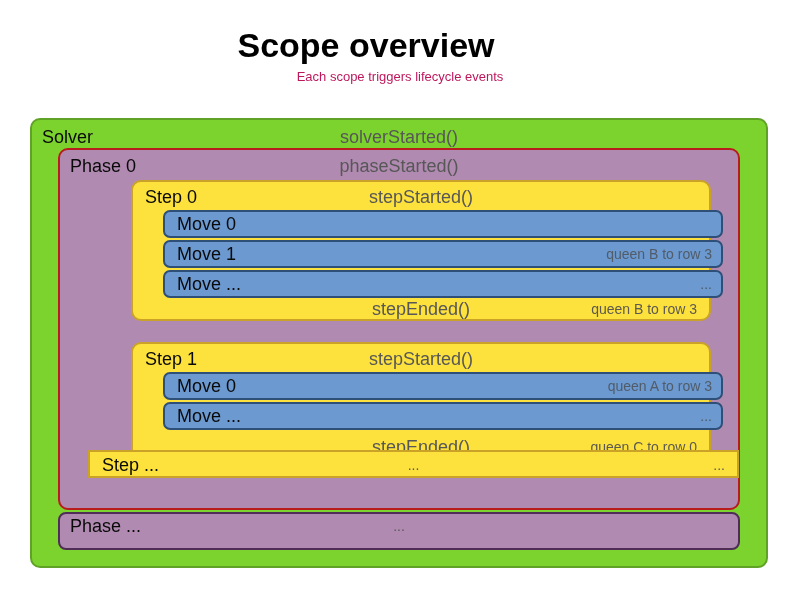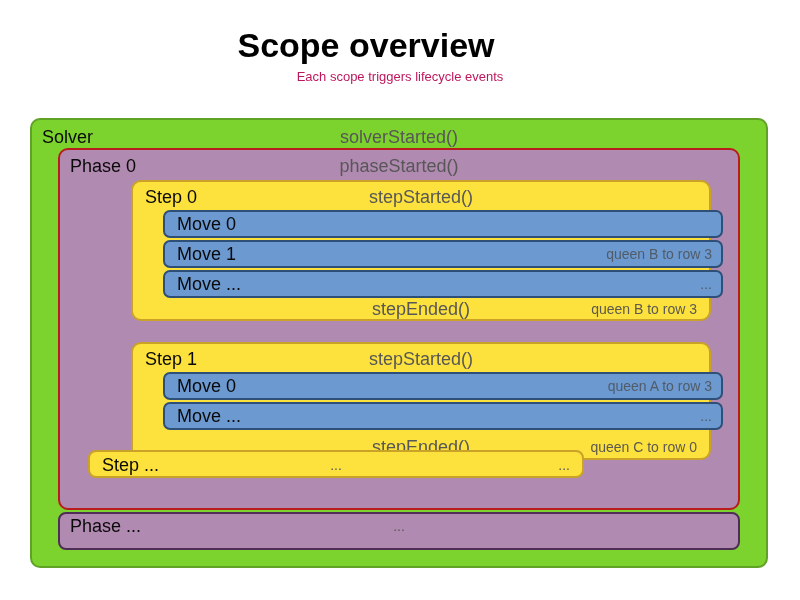--- a/index.html
+++ b/index.html
@@ -31,22 +31,22 @@
     left: 26px; top: 392px; width: 682px; height: 38px;
     background: #b18ab1; border: 2px solid #4f2d56; border-radius: 8px;
   }
   .step {
     left: 28px; width: 580px;
     background: #fde23e; border: 2px solid #c9a227; border-radius: 10px; margin-left: 43px;
   }
   .step0 { top: 30px; height: 141px; }
   .step1 { top: 192px; height: 118px; }
   .step-more {
-    left: 28px; top: 300px; width: 496px; height: 28px;
-    background: #fde23e; border: 2px solid #c9a227; border-radius: 8px;
+    left: 28px; top: 300px; width: 651px; height: 28px;
+    background: #fde23e; border: 2px solid #c9a227; border-radius: 0;
   }
   .move {
     position: absolute; box-sizing: border-box;
     left: 30px; width: 560px; height: 28px;
     background: #6b99d0; border: 2px solid #2e4f77; border-radius: 7px;
     display: flex; align-items: center; justify-content: space-between;
   }
   .box-label {
     position: absolute; font-size: 18px; color: #0a0a0a; line-height: 22px; white-space: nowrap;
   }

